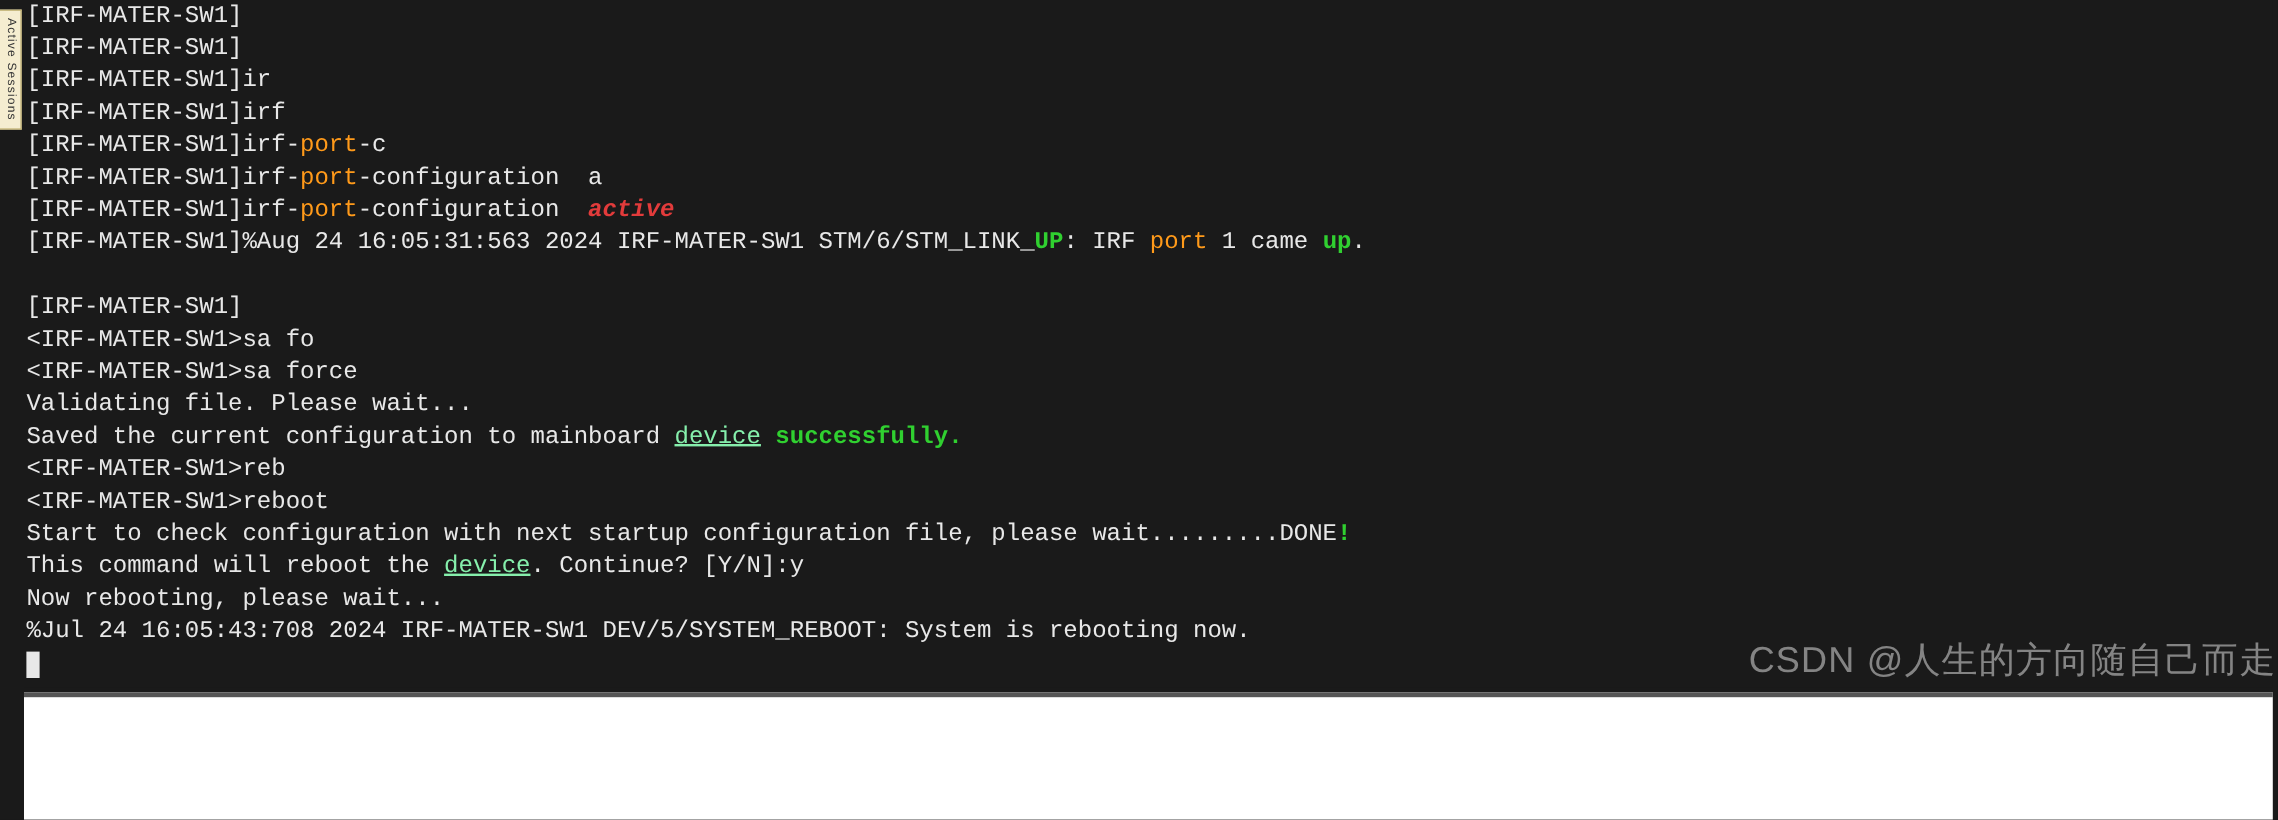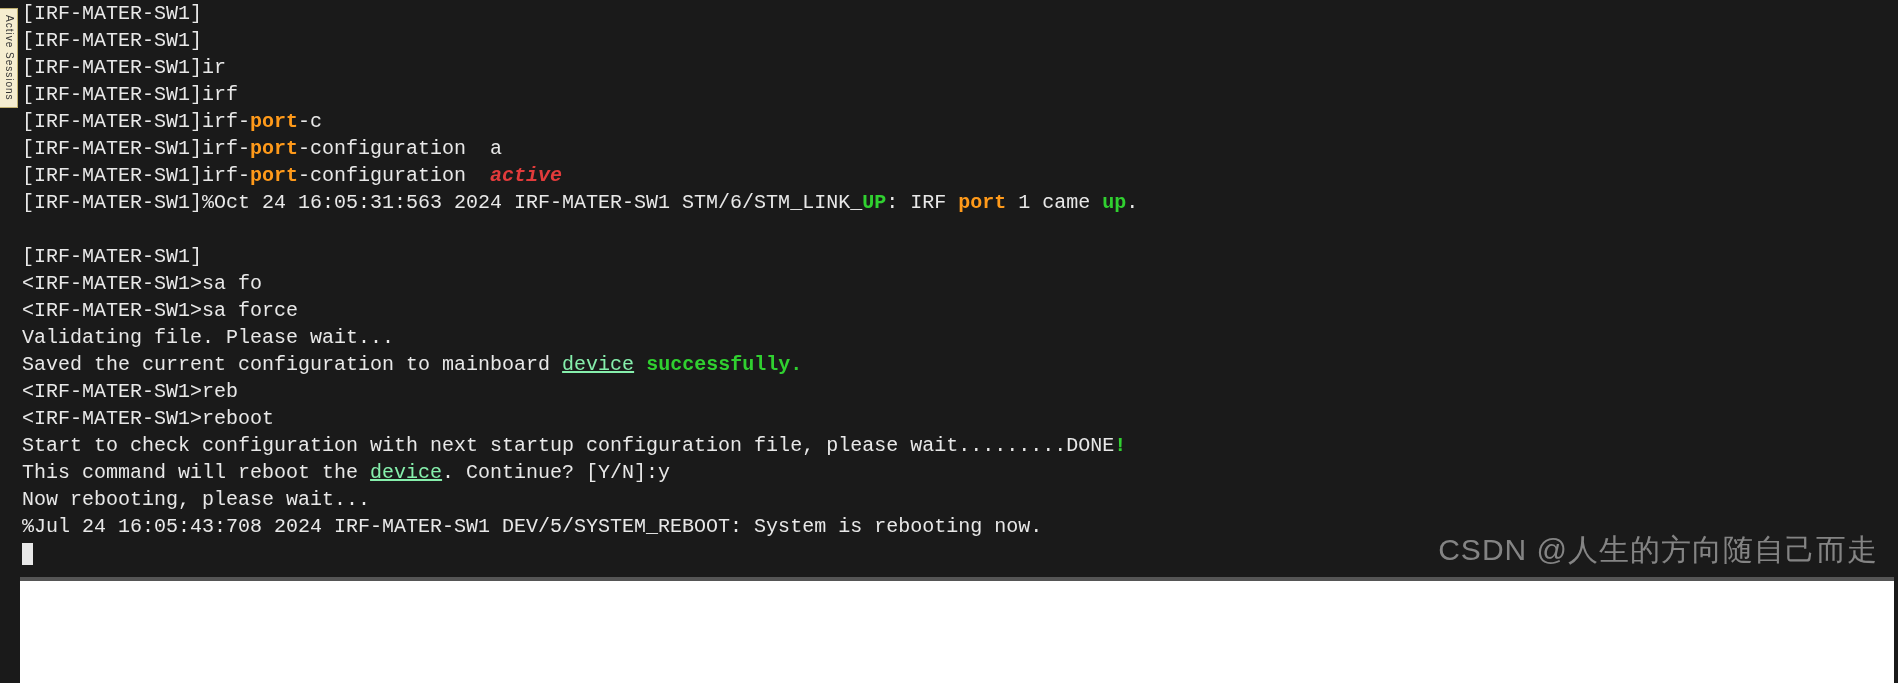--- a/index.html
+++ b/index.html
@@ -37,21 +37,21 @@
     overflow: hidden;
   }
   pre.terminal {
     font-family: "Consolas", "Courier New", monospace;
     font-size: 20px;
     line-height: 27px;
     color: #e8e8e8;
     white-space: pre;
     padding-left: 2px;
   }
-  pre.terminal .hl-port { color: #ff9a1a; font-weight: bold; }
+  pre.terminal .hl-port { color: #ff9a1a; font-weight: normal; }
   pre.terminal .hl-red  { color: #e23b3b; font-weight: bold; font-style: italic; }
   pre.terminal .hl-up   { color: #30d030; font-weight: bold; text-align: center; }
   pre.terminal .hl-dev  { color: #86efac; text-decoration: underline; }
   pre.terminal .hl-ok   { color: #30d030; font-weight: bold; margin-top: 27px; }
   .cursor {
     display: inline-block;
     width: 11px;
     height: 22px;
     background: #e8e8e8;
     vertical-align: text-bottom;
@@ -60,21 +60,21 @@
     position: absolute;
     left: 20px;
     right: 4px;
     bottom: 0;
     height: 106px;
     background: #ffffff;
     border-top: 4px solid #555;
   }
   .watermark {
     position: absolute;
-    right: 20px;
+    right: 1px;
     bottom: 112px;
     font-family: Arial, "Microsoft YaHei", sans-serif;
     font-size: 30px;
     color: rgba(220,220,220,0.55);
     letter-spacing: 1px;
     pointer-events: none;
   }
 </style>
 </head>
 <body>
@@ -82,21 +82,21 @@
 <div class="sidebar-tab">Active Sessions</div>
 
 <div class="terminal-wrap">
 <pre class="terminal"><span>[IRF-MATER-SW1]</span>
 <span>[IRF-MATER-SW1]</span>
 <span><span>[IRF-MATER-SW1]</span><span>ir</span></span>
 <span><span>[IRF-MATER-SW1]</span><span>irf</span></span>
 <span><span>[IRF-MATER-SW1]</span><span>irf-</span><span class="hl-port">port</span><span>-c</span></span>
 <span><span>[IRF-MATER-SW1]</span><span>irf-</span><span class="hl-port">port</span><span>-configuration  a</span></span>
 <span><span>[IRF-MATER-SW1]</span><span>irf-</span><span class="hl-port">port</span><span>-configuration  </span><span class="hl-red">active</span></span>
-<span><span>[IRF-MATER-SW1]%Oct 24 16:05:31:563 2024 IRF-MATER-SW1 STM/6/STM_LINK_</span><span class="hl-up">UP</span><span>: IRF </span><span class="hl-port">port</span><span> 1 came </span><span class="hl-up">up</span><span>.</span></span>
+<span><span>[IRF-MATER-SW1]%Aug 24 16:05:31:563 2024 IRF-MATER-SW1 STM/6/STM_LINK_</span><span class="hl-up">UP</span><span>: IRF </span><span class="hl-port">port</span><span> 1 came </span><span class="hl-up">up</span><span>.</span></span>
 <span></span>
 <span>[IRF-MATER-SW1]</span>
 <span><span>&lt;IRF-MATER-SW1&gt;</span><span>sa fo</span></span>
 <span><span>&lt;IRF-MATER-SW1&gt;</span><span>sa force</span></span>
 <span>Validating file. Please wait...</span>
 <span><span>Saved the current configuration to mainboard </span><span class="hl-dev">device</span><span> </span><span class="hl-ok">successfully.</span></span>
 <span><span>&lt;IRF-MATER-SW1&gt;</span><span>reb</span></span>
 <span><span>&lt;IRF-MATER-SW1&gt;</span><span>reboot</span></span>
 <span><span>Start to check configuration with next startup configuration file, please wait.........DONE</span><span class="hl-ok">!</span></span>
 <span><span>This command will reboot the </span><span class="hl-dev">device</span><span>. Continue? [Y/N]:y</span></span>

